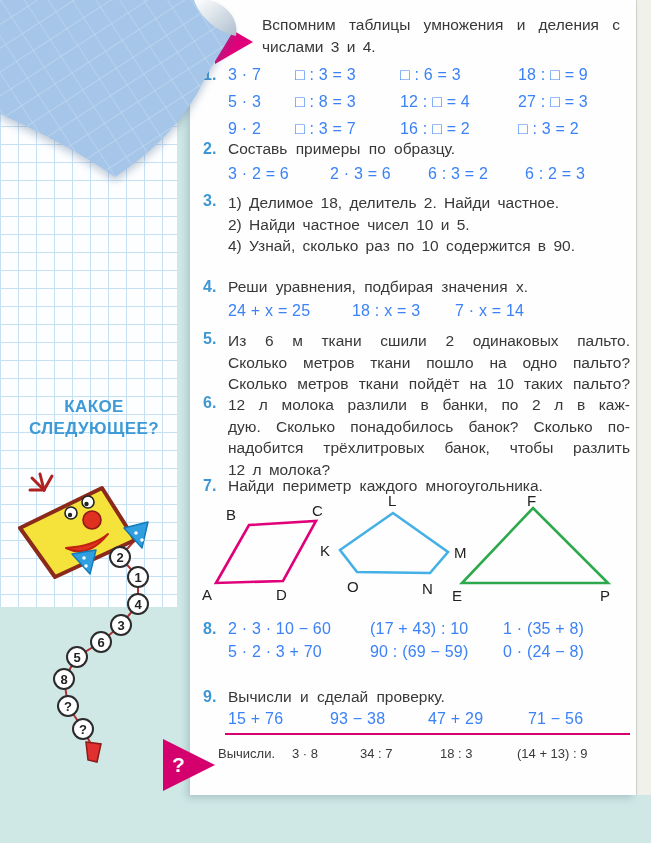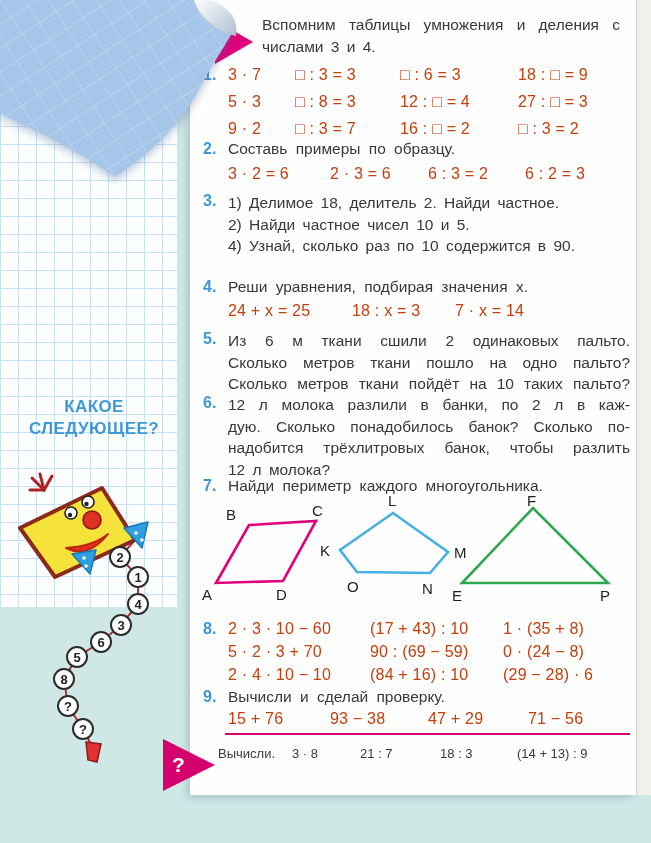--- a/index.html
+++ b/index.html
@@ -31,21 +31,21 @@
   .pnum{position:absolute;left:13px;width:24px;color:#3e97d4;font-weight:bold;
     font-size:16px;}
   .ptitle{position:absolute;left:38px;width:402px;font-size:15.5px;color:#383838;
     word-spacing:4px;}
   .para{position:absolute;left:38px;width:402px;font-size:15.5px;color:#383838;}
   .para div{line-height:21.5px;word-spacing:3px;}
   .para div.just{text-align:justify;text-align-last:justify;}
   .intro{position:absolute;left:72px;top:14px;width:358px;font-size:15.5px;color:#383838;}
   .intro div{line-height:22px;word-spacing:3px;}
   .intro div.just{text-align:justify;text-align-last:justify;}
-  .row{position:absolute;left:38px;display:grid;font-size:16px;color:#c2410c;
+  .row{position:absolute;left:38px;display:grid;font-size:16px;color:#3b82f6;
     letter-spacing:.2px;}
   .tri{position:absolute;width:38px;height:44px;background:#e0007a;
     clip-path:polygon(0 0,100% 50%,0 100%);}
 
   
   .shapes{position:absolute;left:10px;top:492px;width:430px;height:124px;}
   .shapes span{position:absolute;font-size:15px;color:#222;font-weight:500;}
 
   
   .rule{position:absolute;left:35px;top:733px;width:405px;height:2px;background:#d6006e;}
@@ -229,39 +229,34 @@
     <div class="row" style="top:620px;grid-template-columns:142px 133px auto;">
       <span>2 · 3 · 10 − 60</span>
         <span>(17 + 43) : 10</span>
         <span>1 · (35 + 8)</span>
     </div>
     <div class="row" style="top:643px;grid-template-columns:142px 133px auto;">
       <span>5 · 2 · 3 + 70</span>
         <span>90 : (69 − 59)</span>
         <span>0 · (24 − 8)</span>
     </div>
-    <div class="row" style="top:666px;grid-template-columns:142px 133px auto;">
-      <span>2 · 4 · 10 − 10</span>
-        <span>(84 + 16) : 10</span>
-        <span>(29 − 28) · 6</span>
-    </div>
 
     <span class="pnum" style="top:688px;">9.</span>
     <div class="ptitle" style="top:688px;">Вычисли и сделай проверку.</div>
     <div class="row" style="top:710px;grid-template-columns:102px 98px 100px auto;">
       <span>15 + 76</span>
         <span>93 − 38</span>
         <span>47 + 29</span>
         <span>71 − 56</span>
     </div>
 
     <div class="rule"></div>
     <span class="fitem" style="left:28px;">Вычисли.</span>
     <span class="fitem" style="left:102px;">3 · 8</span>
-    <span class="fitem" style="left:170px;">21 : 7</span>
+    <span class="fitem" style="left:170px;">34 : 7</span>
     <span class="fitem" style="left:250px;">18 : 3</span>
     <span class="fitem" style="left:327px;">(14 + 13) : 9</span>
   </div>
 
   <div class="q-arrow">
     <b>?</b>
   </div>
 
   <div class="banner">
     <svg width="250" height="200" viewBox="0 0 250 200">

